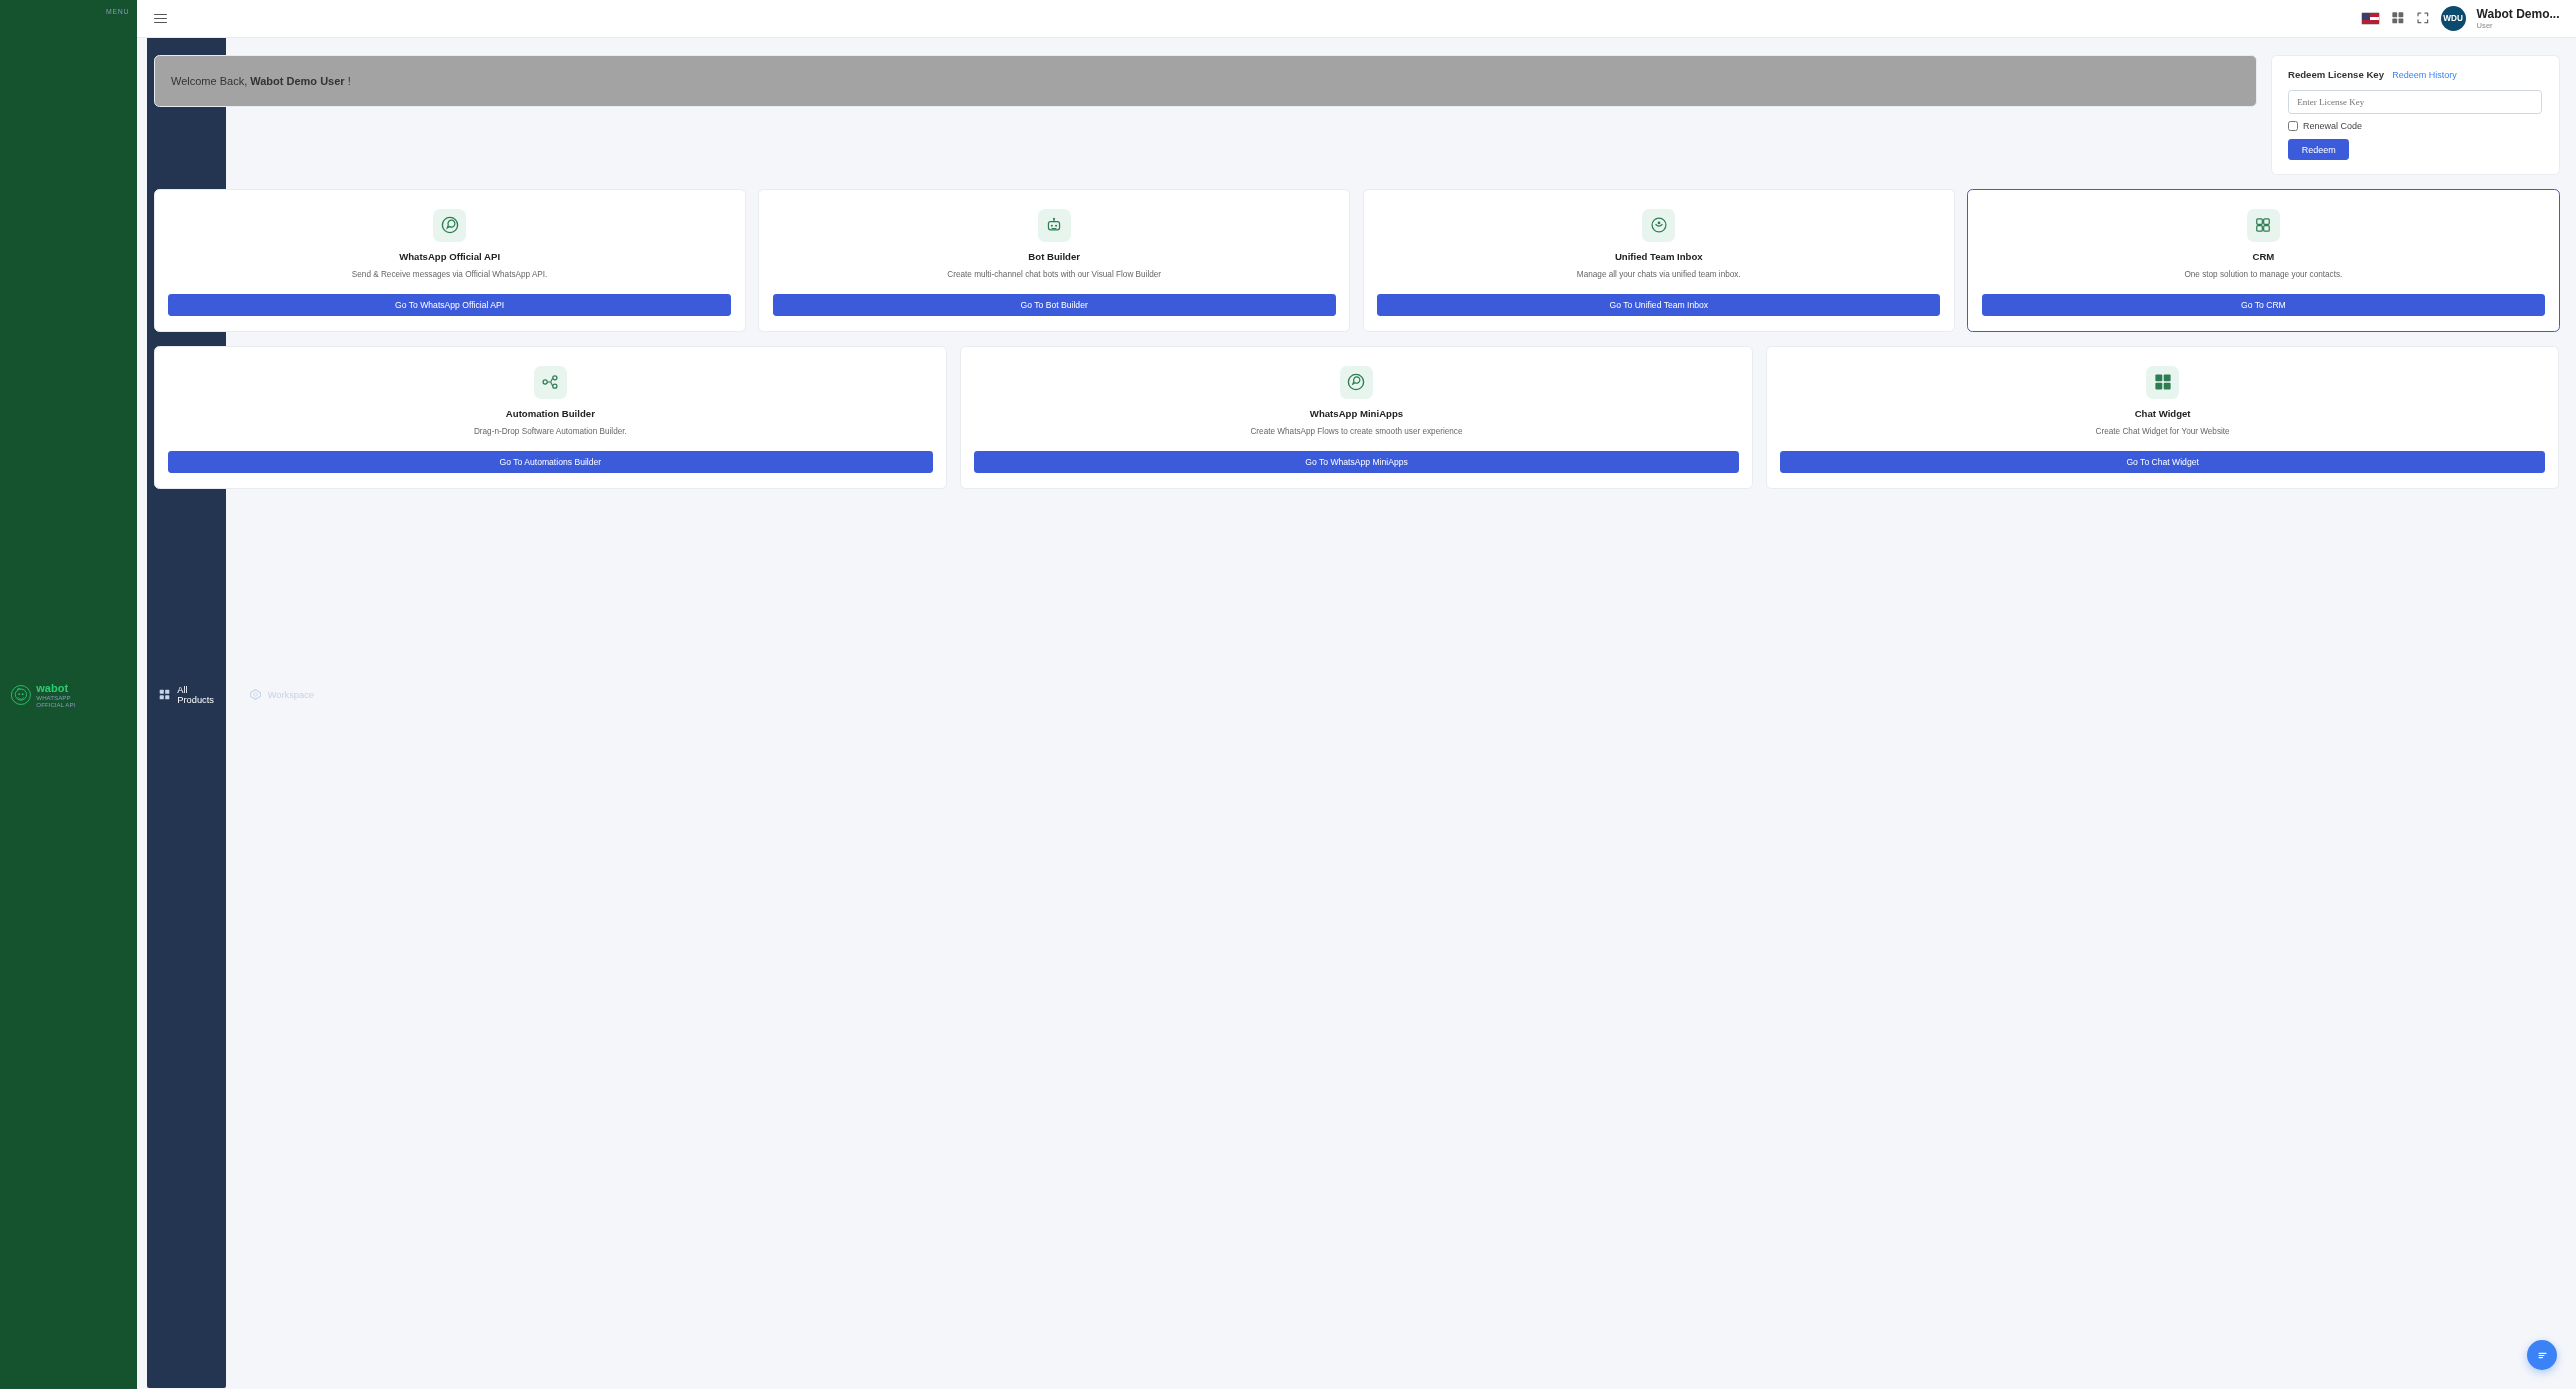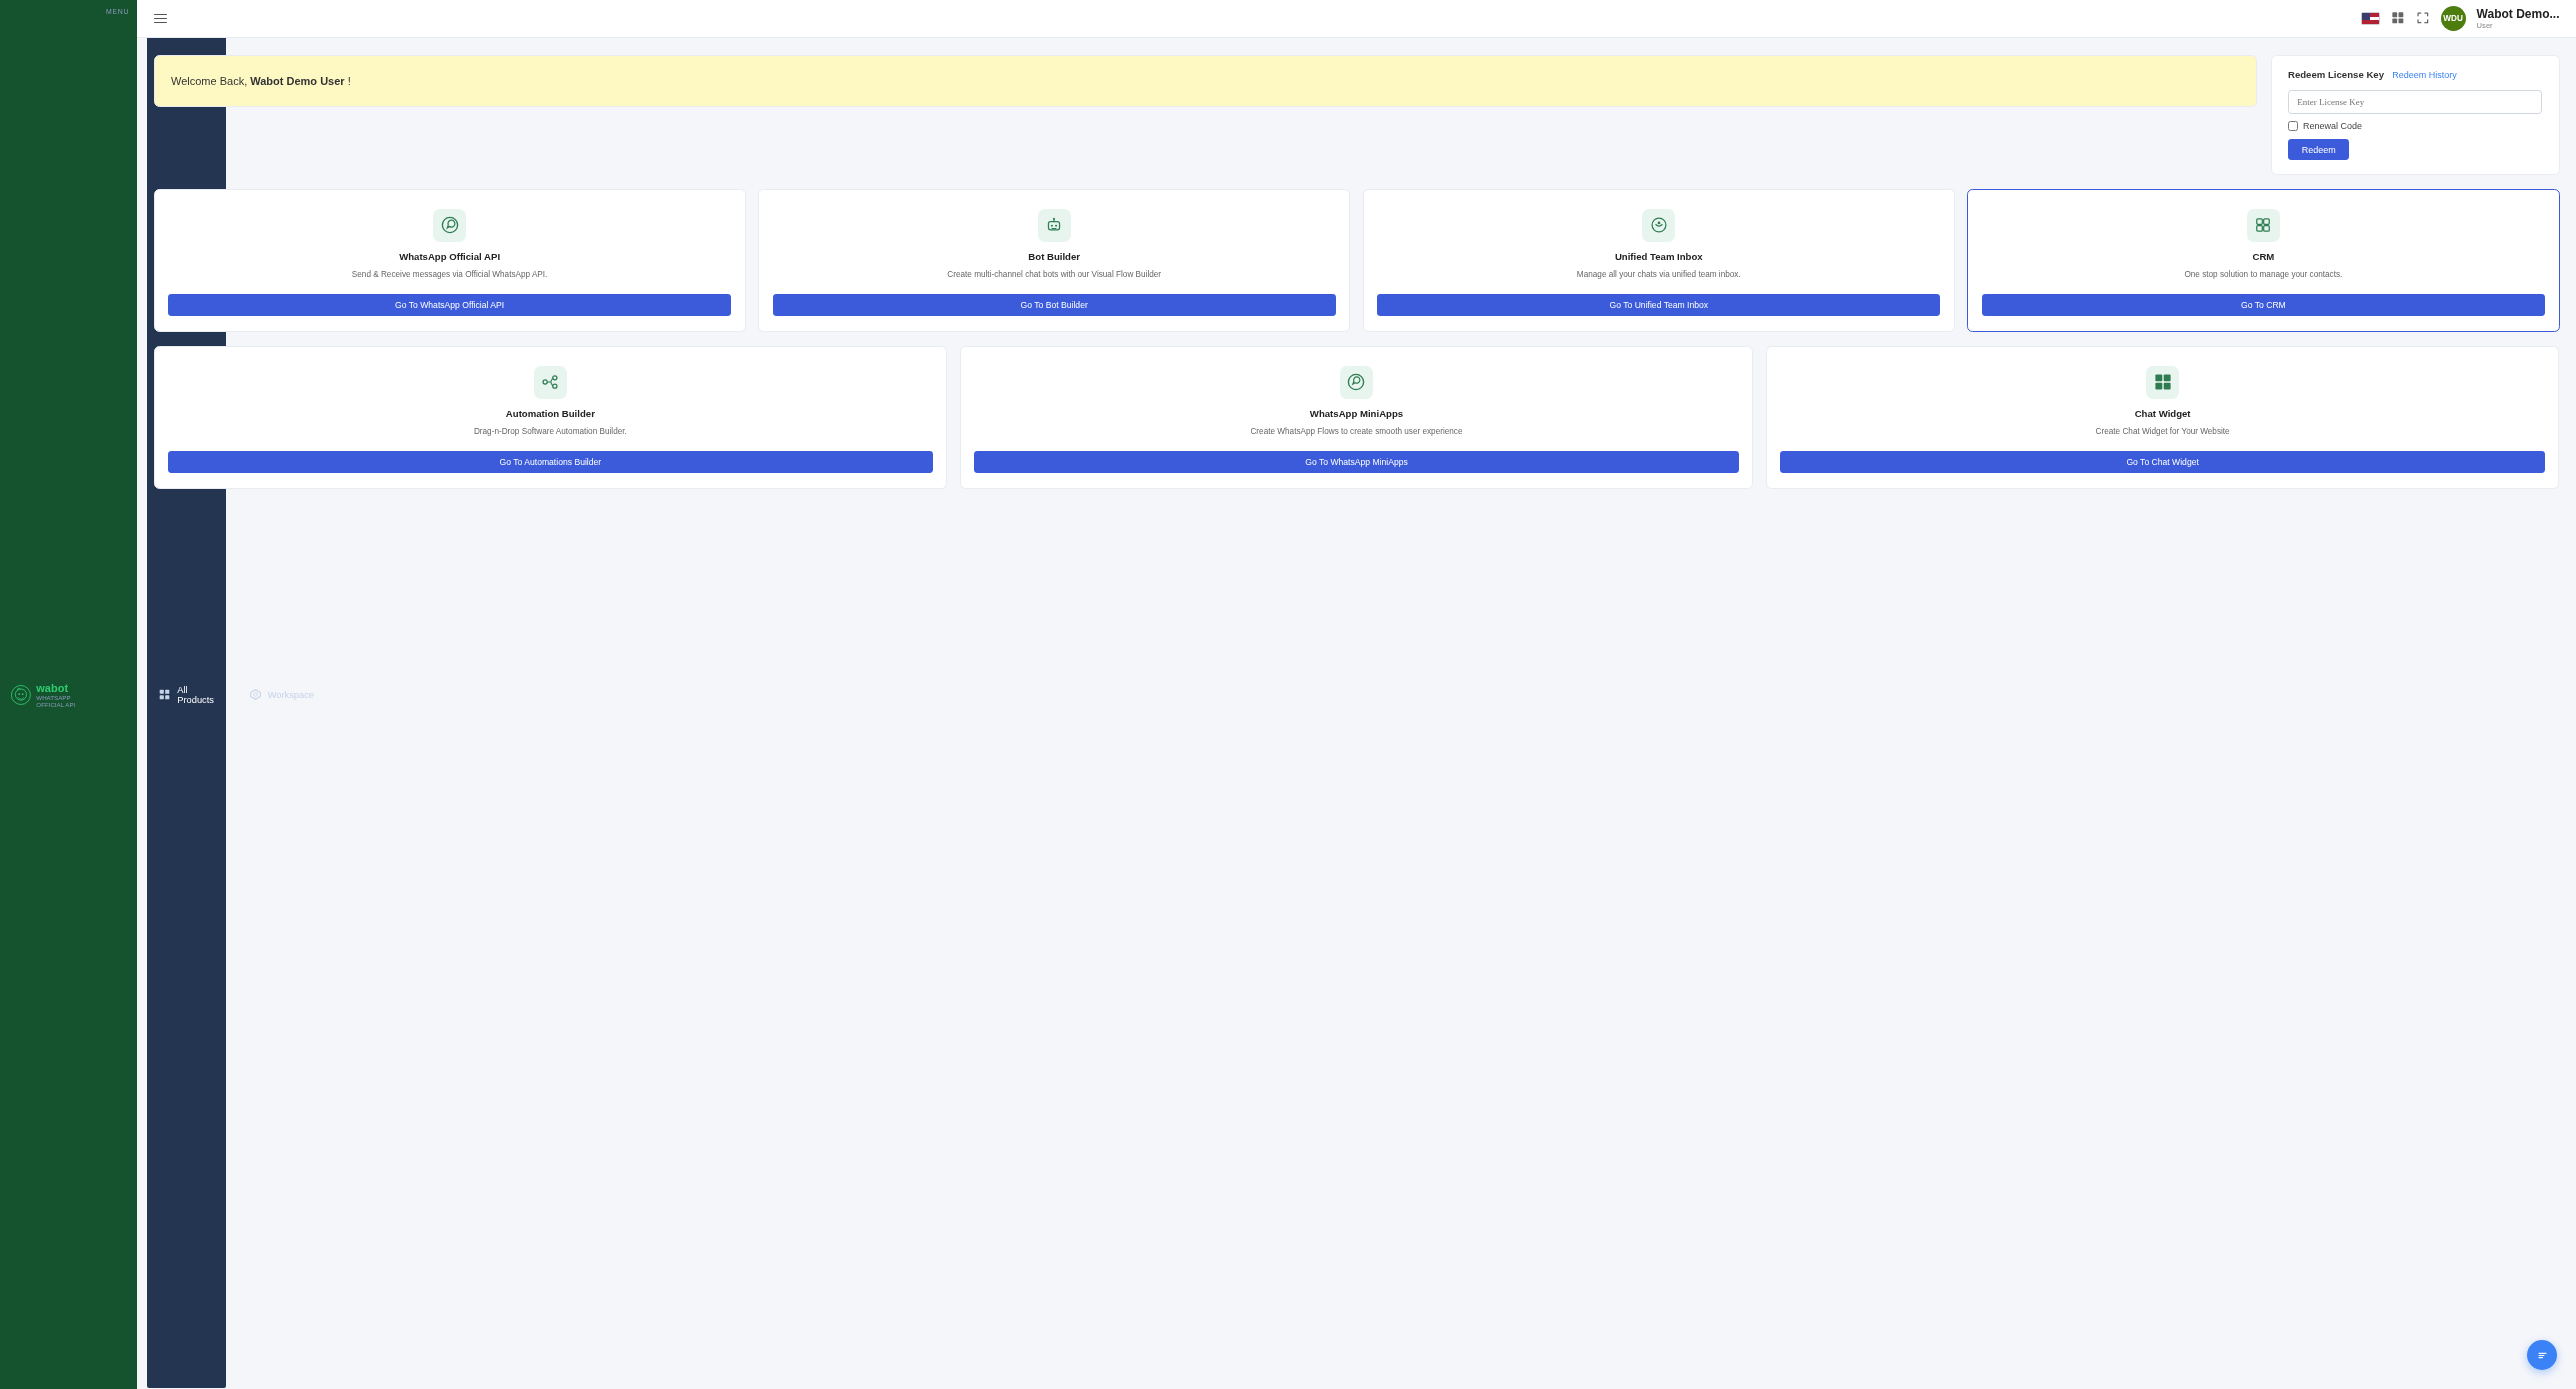--- a/index.html
+++ b/index.html
@@ -88,21 +88,21 @@
       content: '';
       position: absolute;
       top: 0; left: 0;
       width: 7.6px; height: 6.9px;
       background: #3c3b6e;
     }
     .grid-icon { cursor: pointer; color: #555; }
     .fullscreen-icon { cursor: pointer; color: #555; }
     .user-avatar {
       width: 25px; height: 25px;
-      background: #4d7c0f;
+      background: #0c4a6e;
       border-radius: 50%;
       display: flex; align-items: center; justify-content: center;
       color: #fff; font-size: 8.2px; font-weight: bold;
       cursor: pointer;
     }
     .user-info { display: flex; flex-direction: column; }
     .user-name { font-size: 12px; font-weight: 600; color: #222; }
     .user-role { font-size: 7.6px; color: #888; }
 
     
@@ -115,21 +115,21 @@
       gap: 13.7px;
     }
 
     
     .top-row {
       display: flex;
       gap: 13.7px;
       align-items: flex-start;
     }
     .welcome-card {
-      background: #fef9c3;
+      background: #a3a3a3;
       border-radius: 5.5px;
       padding: 19px 16.5px;
       flex: 1;
       border: 0.7px solid #e8ecf0;
     }
     .welcome-text { font-size: 11px; color: #333; }
     .welcome-text strong { font-weight: 700; }
 
     .license-card {
       background: #fff;

